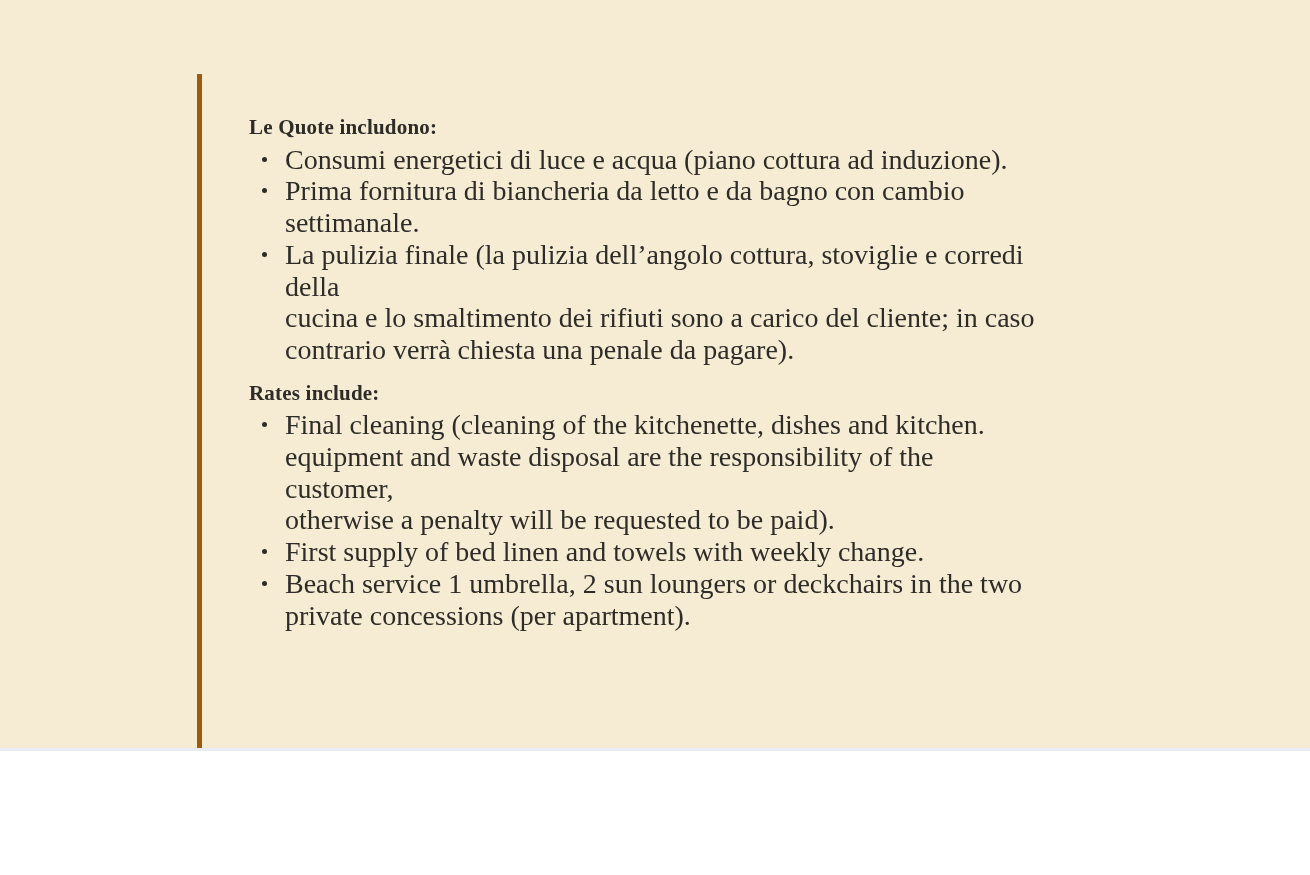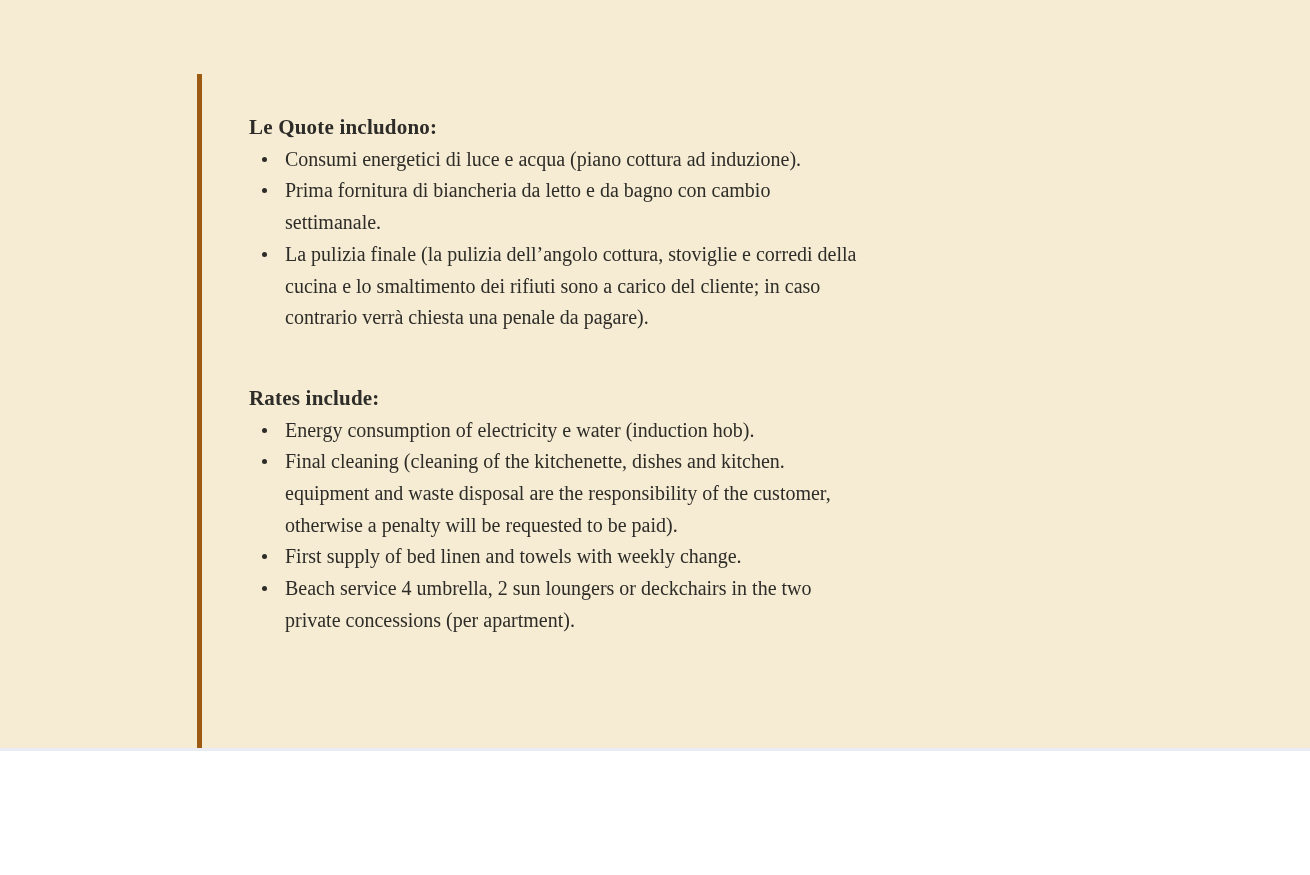--- a/index.html
+++ b/index.html
@@ -23,33 +23,33 @@
     height: 714px;
     background: var(--accent, #9c5a13);
   }
   .content {
     position: absolute;
     left: 249px;
     top: 112px;
     width: 800px;
   }
   .section + .section {
-    margin-top: 49px;
+    margin-top: 12px;
   }
   .heading {
     font-size: 21px;
     line-height: 31.7px;
     font-weight: bold;
     letter-spacing: 0.2px;
   }
   ul.items {
     list-style: none;
     margin: 0;
     padding: 0;
-    font-size: 20px;
+    font-size: 28px;
     line-height: 31.7px;
   }
   li.item {
     position: relative;
     padding-left: 36px;
   }
   li.item .txt {
     white-space: pre-wrap;
   }
   li.item .dot {
@@ -85,25 +85,24 @@
 settimanale.</span></li>
           <li class="item"><span class="dot"></span><span class="txt">La pulizia finale (la pulizia dell’angolo cottura, stoviglie e corredi della
 cucina e lo smaltimento dei rifiuti sono a carico del cliente; in caso
 contrario verrà chiesta una penale da pagare).</span></li>
         </ul>
     </div>
 
     <div class="section">
       <div class="heading">Rates include:</div>
       <ul class="items">
-          <li class="item"><span class="dot"></span><span class="txt">Energy consumption of electricity e water (induction hob).</span></li>
           <li class="item"><span class="dot"></span><span class="txt">Final cleaning (cleaning of the kitchenette, dishes and kitchen.
 equipment and waste disposal are the responsibility of the customer,
 otherwise a penalty will be requested to be paid).</span></li>
           <li class="item"><span class="dot"></span><span class="txt">First supply of bed linen and towels with weekly change.</span></li>
-          <li class="item"><span class="dot"></span><span class="txt">Beach service 4 umbrella, 2 sun loungers or deckchairs in the two
+          <li class="item"><span class="dot"></span><span class="txt">Beach service 1 umbrella, 2 sun loungers or deckchairs in the two
 private concessions (per apartment).</span></li>
         </ul>
     </div>
   </div>
 
   <div class="bottom-strip"></div>
 </div>
 
 </body></html>

